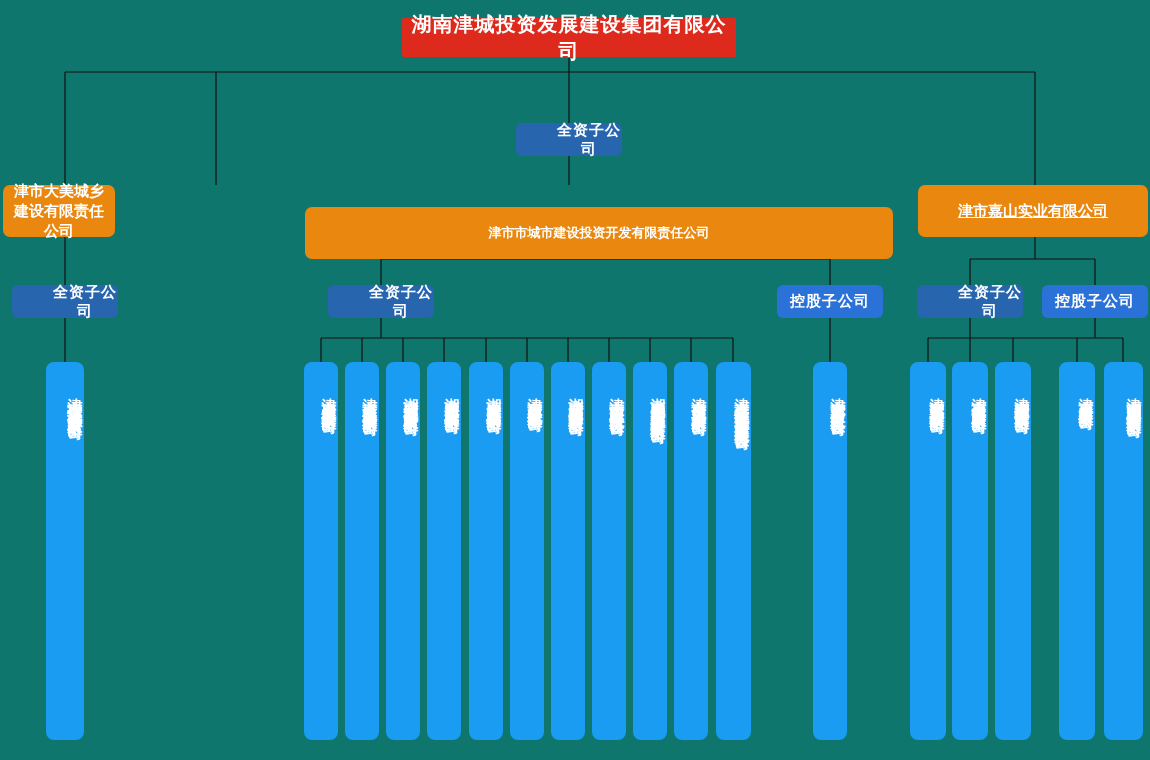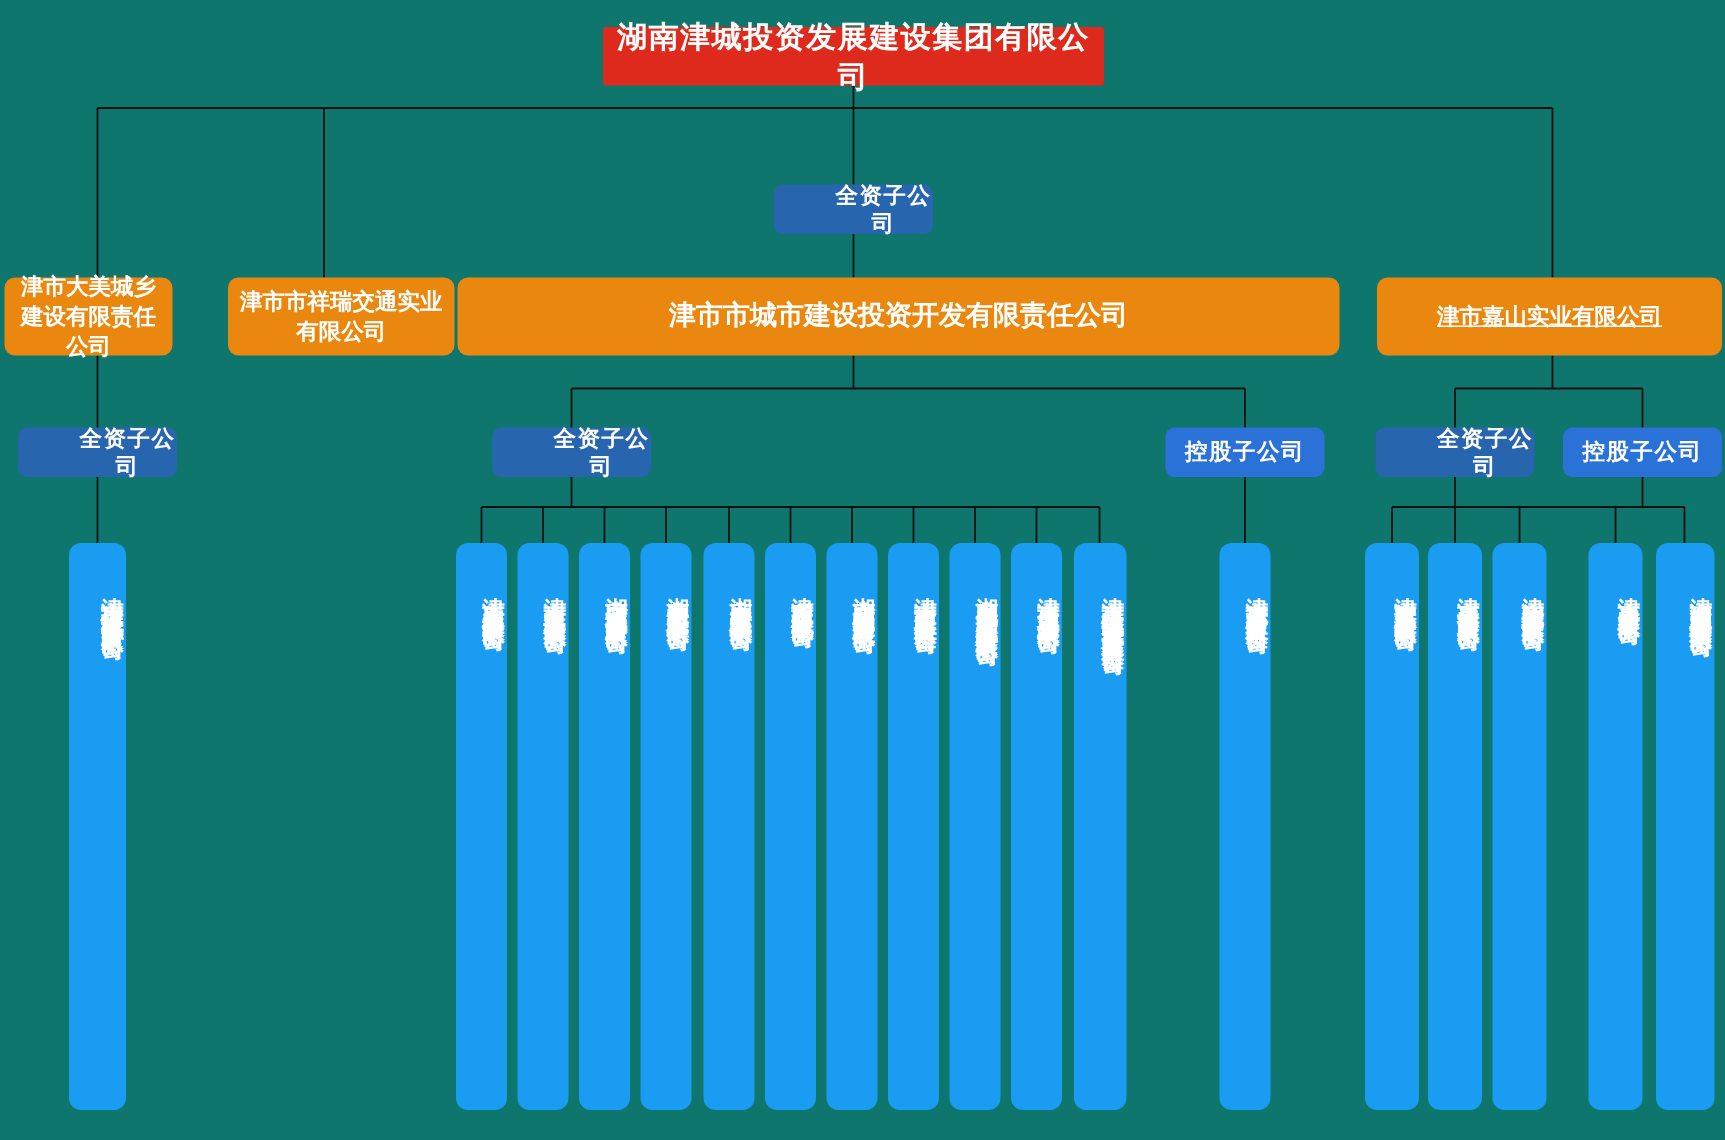--- a/index.html
+++ b/index.html
@@ -8,21 +8,21 @@
   #wires{position:absolute;left:0;top:0;z-index:0;}
   .node{position:absolute;z-index:2;box-sizing:border-box;color:#fff;font-weight:bold;
         display:flex;align-items:center;justify-content:center;text-align:center;}
   .root{left:402px;top:18px;width:334px;height:39px;background:var(--red);
         font-size:20px;letter-spacing:1px;border-radius:2px;}
   .tag{height:33px;width:106px;border-radius:6px;font-size:15px;letter-spacing:1px;}
   .tag.wholly{background:var(--wholly_blue);padding-left:40px;}
   .tag.holding{background:var(--holding_blue);font-family:Liberation Serif, serif;}
   .lvl2{top:185px;height:52px;background:var(--orange);border-radius:7px;
         font-size:15px;line-height:1.35;padding:0 8px;}
-  .lvl2.wide{font-size:18px;}
+  .lvl2.wide{font-size:13px;margin-top:22px;}
   .bar{position:absolute;top:362px;height:378px;z-index:2;background:var(--bar_blue);
        border-radius:8px;color:#fff;font-weight:bold;font-size:15px;
        writing-mode:vertical-rl;text-orientation:upright;letter-spacing:2px;
        padding-top:24px;box-sizing:border-box;text-align:left;}
 </style>
 </head>
 <body>
 
 <div id="stage">
 
@@ -39,21 +39,20 @@
       <path d="M1035 237 V259 M970 259 H1095 M970 259 V338 M1095 259 V338"></path>
       <path d="M928 338 H1123 M928 338 V363 M970 338 V363 M1013 338 V363 M1077 338 V363 M1123 338 V363"></path>
     </g>
   </svg>
 
   <div class="node root">湖南津城投资发展建设集团有限公司</div>
 
   <div class="node tag wholly" style="left:516px;top:123px;">全资子公司</div>
 
   <div class="node lvl2" style="left:3px;width:112px;">津市大美城乡建设有限责任公司</div>
-  <div class="node lvl2" style="left:152px;width:151px;">津市市祥瑞交通实业有限公司</div>
   <div class="node lvl2 wide" style="left:305px;width:588px;">津市市城市建设投资开发有限责任公司</div>
   <div class="node lvl2" style="left:918px;width:230px;text-decoration:underline;">津市嘉山实业有限公司</div>
 
   <div class="node tag wholly" style="left:12px;top:285px;">全资子公司</div>
   <div class="node tag wholly" style="left:328px;top:285px;">全资子公司</div>
   <div class="node tag holding" style="left:777px;top:285px;">控股子公司</div>
   <div class="node tag wholly" style="left:917px;top:285px;">全资子公司</div>
   <div class="node tag holding" style="left:1042px;top:285px;">控股子公司</div>
 
   <div class="bar" style="left:46px;width:38px;">津市市璟恒城市综合开发有限公司</div>

